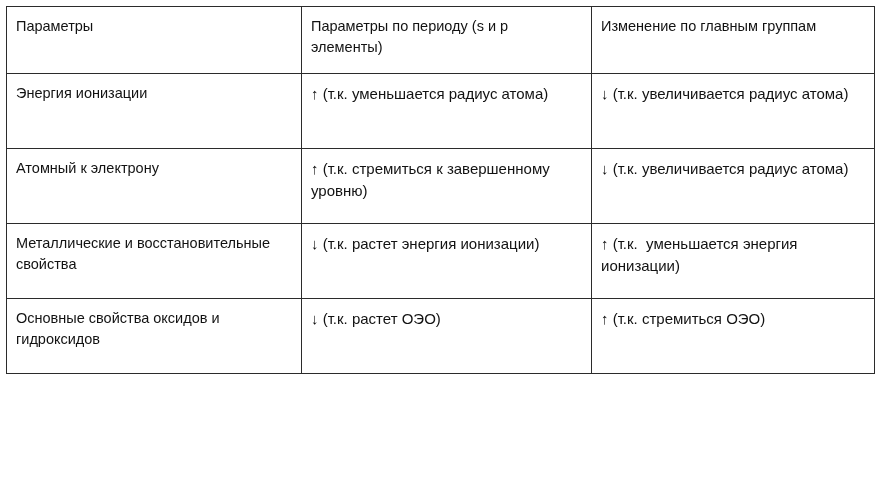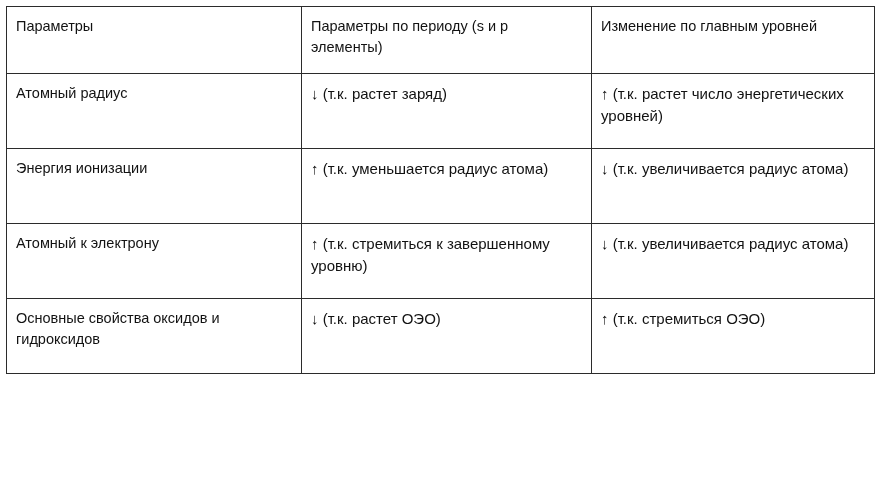--- a/index.html
+++ b/index.html
@@ -65,42 +65,42 @@
   <table class="params-table">
     <colgroup>
       <col class="c1">
       <col class="c2">
       <col class="c3">
     </colgroup>
     <tbody>
       <tr class="header-row">
         <td><span class="cell-text">Параметры</span></td>
         <td><span class="cell-text">Параметры по периоду (s и p элементы)</span></td>
-        <td><span class="cell-text">Изменение по главным уровней</span></td>
+        <td><span class="cell-text">Изменение по главным группам</span></td>
       </tr>
 
 
-      <tr class="r-radius">
-        <td><span class="cell-text">Атомный радиус</span></td>
-        <td><span class="cell-text arrow">↓ (т.к. растет заряд)</span></td>
-        <td><span class="cell-text arrow">↑ (т.к. растет число энергетических уровней)</span></td>
-      </tr>
 
       <tr class="r-ionization">
         <td><span class="cell-text">Энергия ионизации</span></td>
         <td><span class="cell-text arrow">↑ (т.к. уменьшается радиус атома)</span></td>
         <td><span class="cell-text arrow">↓ (т.к. увеличивается радиус атома)</span></td>
       </tr>
 
       <tr class="r-affinity">
         <td><span class="cell-text">Атомный к электрону</span></td>
         <td><span class="cell-text arrow">↑ (т.к. стремиться к завершенному уровню)</span></td>
         <td><span class="cell-text arrow">↓ (т.к. увеличивается радиус атома)</span></td>
       </tr>
 
+      <tr class="r-metallic">
+        <td><span class="cell-text">Металлические и восстановительные свойства</span></td>
+        <td><span class="cell-text arrow">↓ (т.к. растет энергия ионизации)</span></td>
+        <td><span class="cell-text arrow">↑ (т.к.  уменьшается энергия ионизации)</span></td>
+      </tr>
 
       <tr class="r-basic">
         <td><span class="cell-text">Основные свойства оксидов и гидроксидов</span></td>
         <td><span class="cell-text arrow">↓ (т.к. растет ОЭО)</span></td>
         <td><span class="cell-text arrow">↑ (т.к. стремиться ОЭО)</span></td>
       </tr>
 
     </tbody>
   </table>
 </div>

